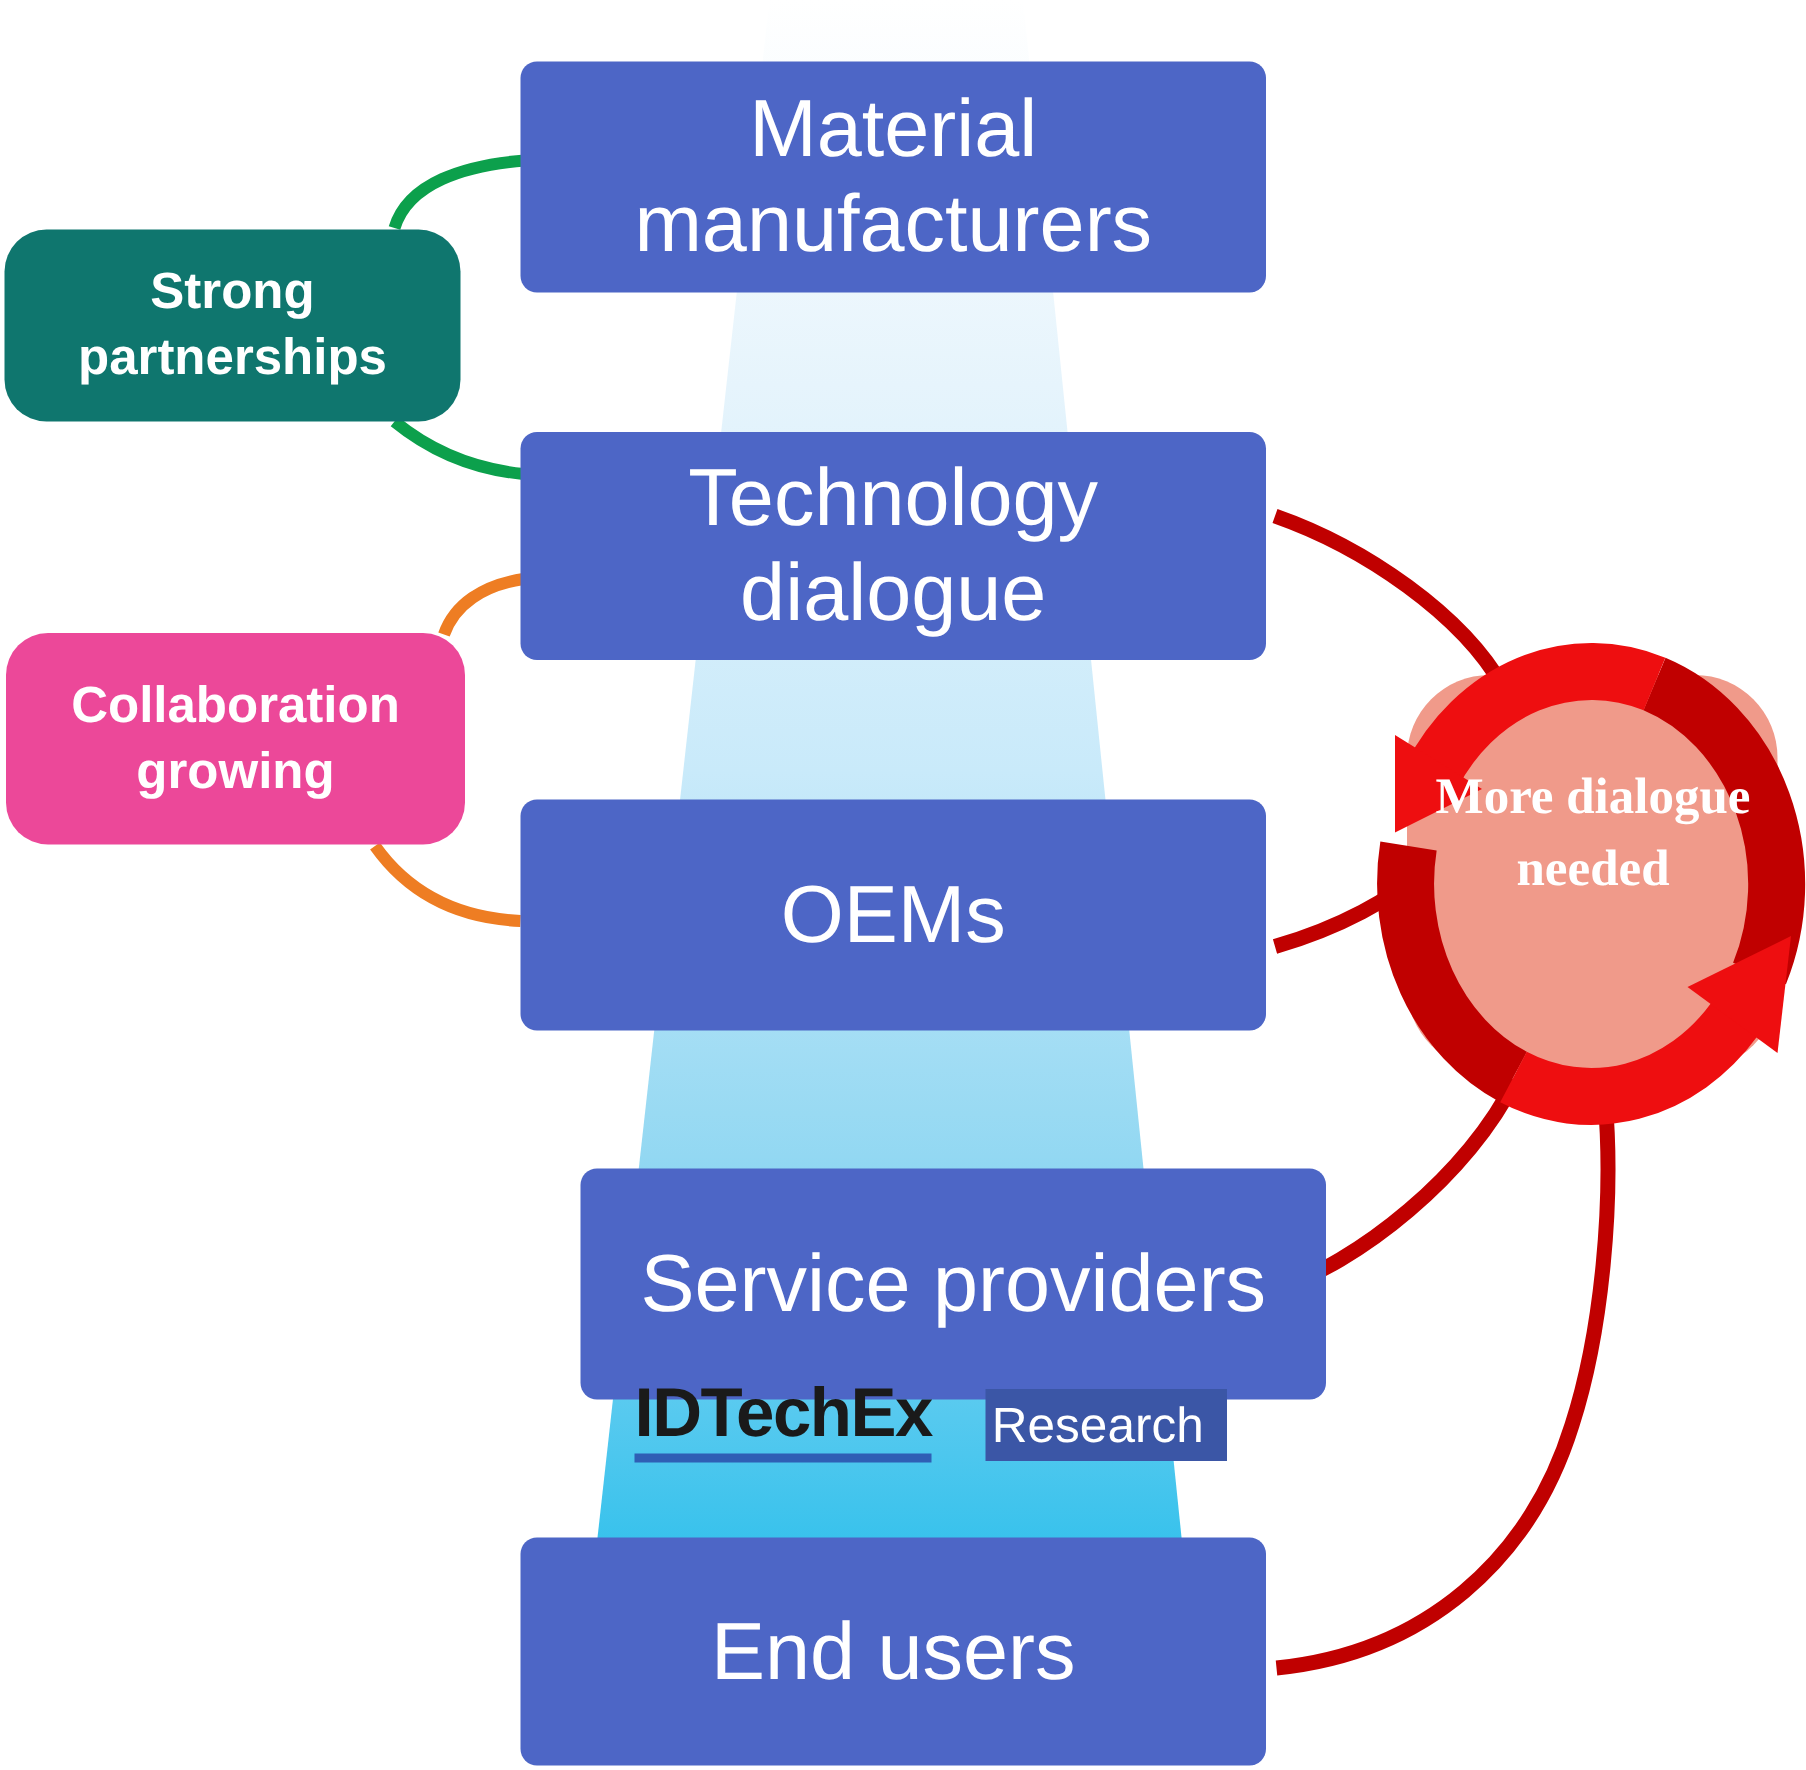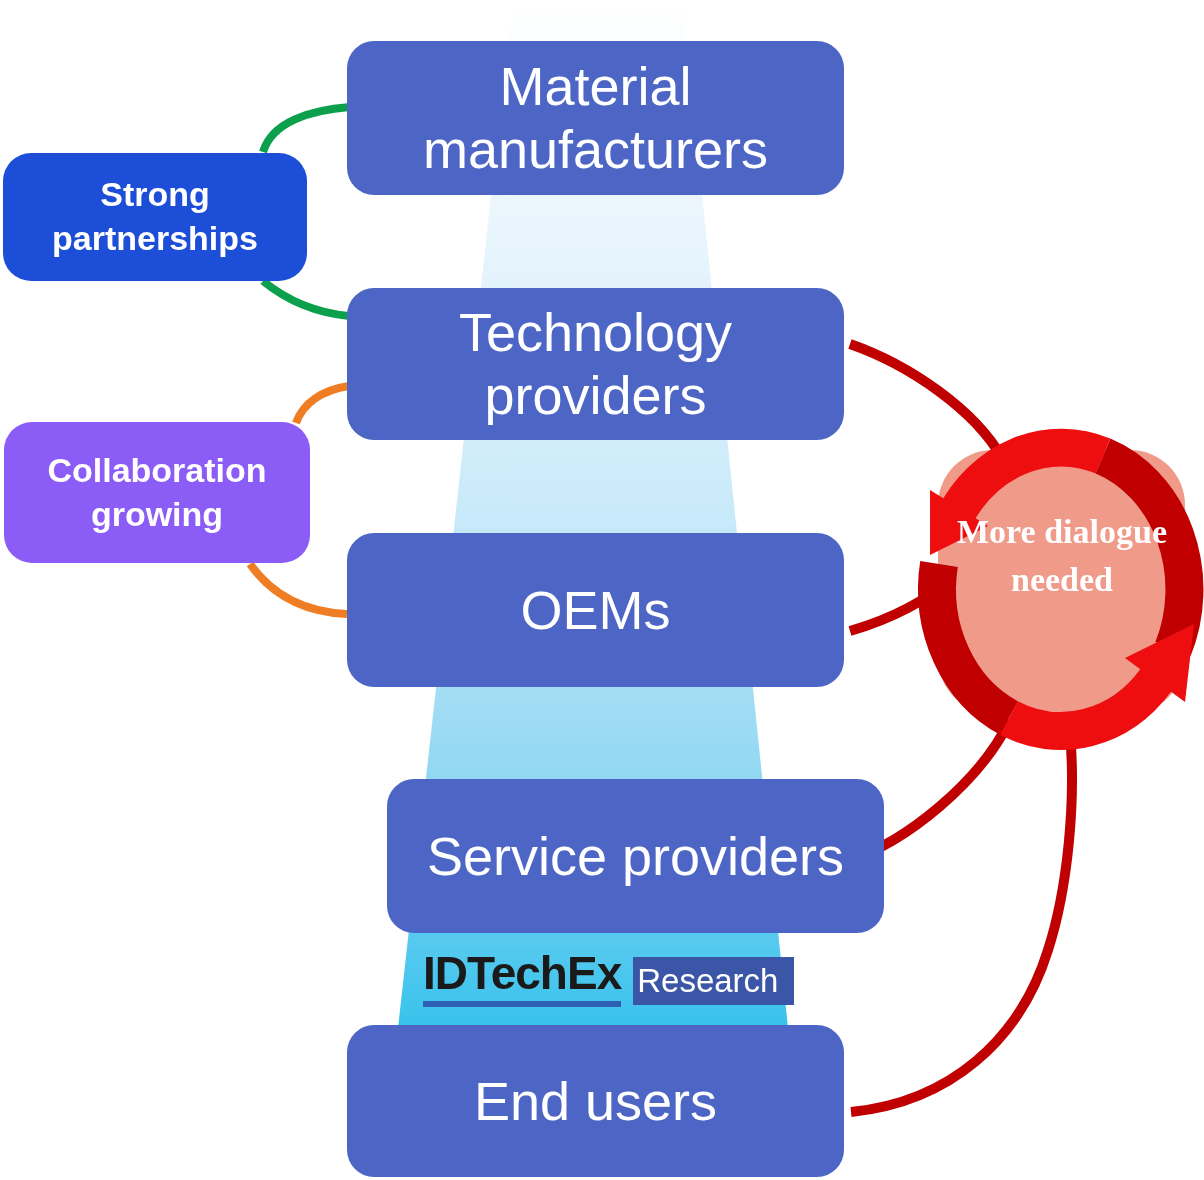--- a/index.html
+++ b/index.html
@@ -3,41 +3,41 @@
 <meta charset="utf-8">
 <style>
   html,body{margin:0;padding:0;background:#FFFFFF;}
   .canvas{
     position:relative;width:1204px;height:1180px;overflow:hidden;
     font-family:"Liberation Sans","DejaVu Sans",sans-serif;background:#FFFFFF;
   }
   .layer{position:absolute;left:0;top:0;}
   .chain-box{
     position:absolute;left:347px;width:497px;
-    background:#4D66C6;border-radius:27px;
+    background:#4D66C6;border-radius:11px;
     color:#FFFFFF;font-size:54px;line-height:1.16;font-weight:400;
     display:flex;align-items:center;justify-content:center;text-align:center;
     padding:0;box-sizing:border-box;
   }
   .chain-box span{display:block;padding:0 10px;}
   .tag{
     position:absolute;border-radius:28px;color:#FFFFFF;
     font-weight:700;font-size:34px;line-height:1.28;
     display:flex;align-items:center;justify-content:center;text-align:center;
     box-sizing:border-box;padding:0 18px;
   }
-  .tag-green{left:3px;top:153px;width:304px;height:128px;background:#1d4ed8;}
-  .tag-orange{left:4px;top:422px;width:306px;height:141px;background:#8b5cf6;}
+  .tag-green{left:3px;top:153px;width:304px;height:128px;background:#0f766e;}
+  .tag-orange{left:4px;top:422px;width:306px;height:141px;background:#ec4899;}
   .dialogue-label{
     position:absolute;left:949px;top:508px;width:226px;
     color:#FFFFFF;font-weight:700;font-size:34px;line-height:1.42;text-align:center;font-family:Liberation Serif, serif;
   }
   .logo{
-    position:absolute;left:423px;top:950px;
-    display:flex;align-items:flex-start;
+    position:absolute;left:423px;top:918px;
+    display:flex;align-items:center;gap:24px;
   }
   .logo-brand{
     display:inline-block;color:#1A1A1A;font-weight:700;font-size:46px;line-height:1.0;
     letter-spacing:-1px;border-bottom:6px solid #2F5FB5;padding-bottom:5px;
   }
   .logo-suffix{
     display:inline-block;margin-left:12px;margin-top:7px;background:#3B56A6;
     color:#ffffff;font-size:33px;line-height:1.0;font-weight:400;padding:7px 16px 8px 4px;
   }
 </style>
@@ -79,21 +79,21 @@
 
     <path d="M 939 564 A 124 142 0 0 0 1009 718" fill="none" stroke="#C00000" stroke-width="38"></path>
     <path d="M 1009 718 A 124 142 0 0 0 1156 680" fill="none" stroke="#EE0E10" stroke-width="38"></path>
     <polygon points="1185,702 1125,658 1194,624" fill="#EE0E10"></polygon>
   </svg>
 
   <div class="chain-box" style="top:41px;height:154px;">
     <span>Material manufacturers</span>
   </div>
   <div class="chain-box" style="top:288px;height:152px;">
-    <span>Technology providers</span>
+    <span>Technology dialogue</span>
   </div>
   <div class="chain-box" style="top:533px;height:154px;">
     <span>OEMs</span>
   </div>
   <div class="chain-box" style="top:779px;height:154px;margin-left:40px;">
     <span>Service providers</span>
   </div>
   <div class="chain-box" style="top:1025px;height:152px;align-items:center;">
     <span>End users</span>
   </div>

